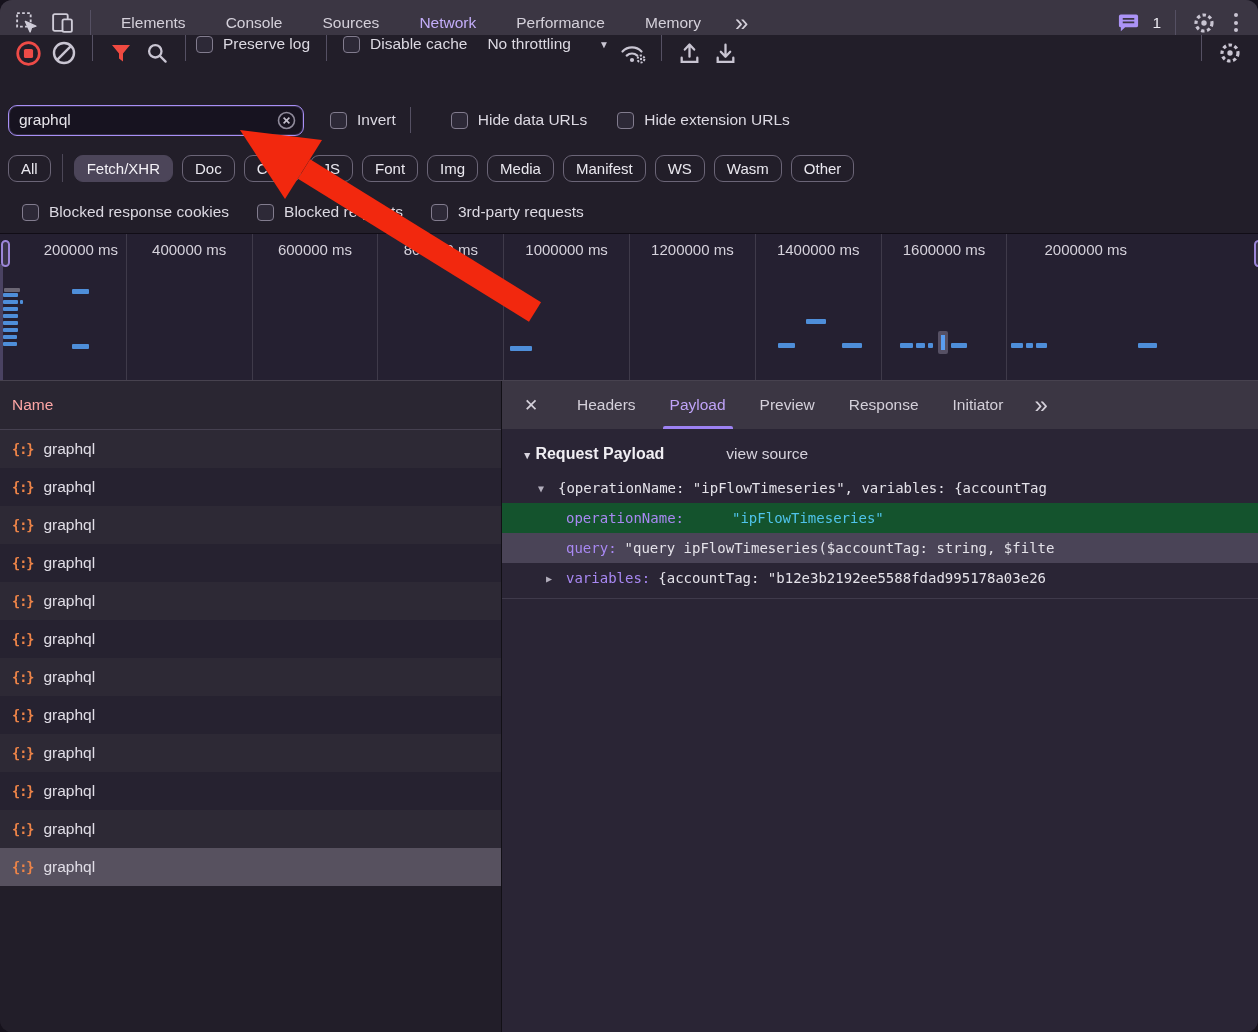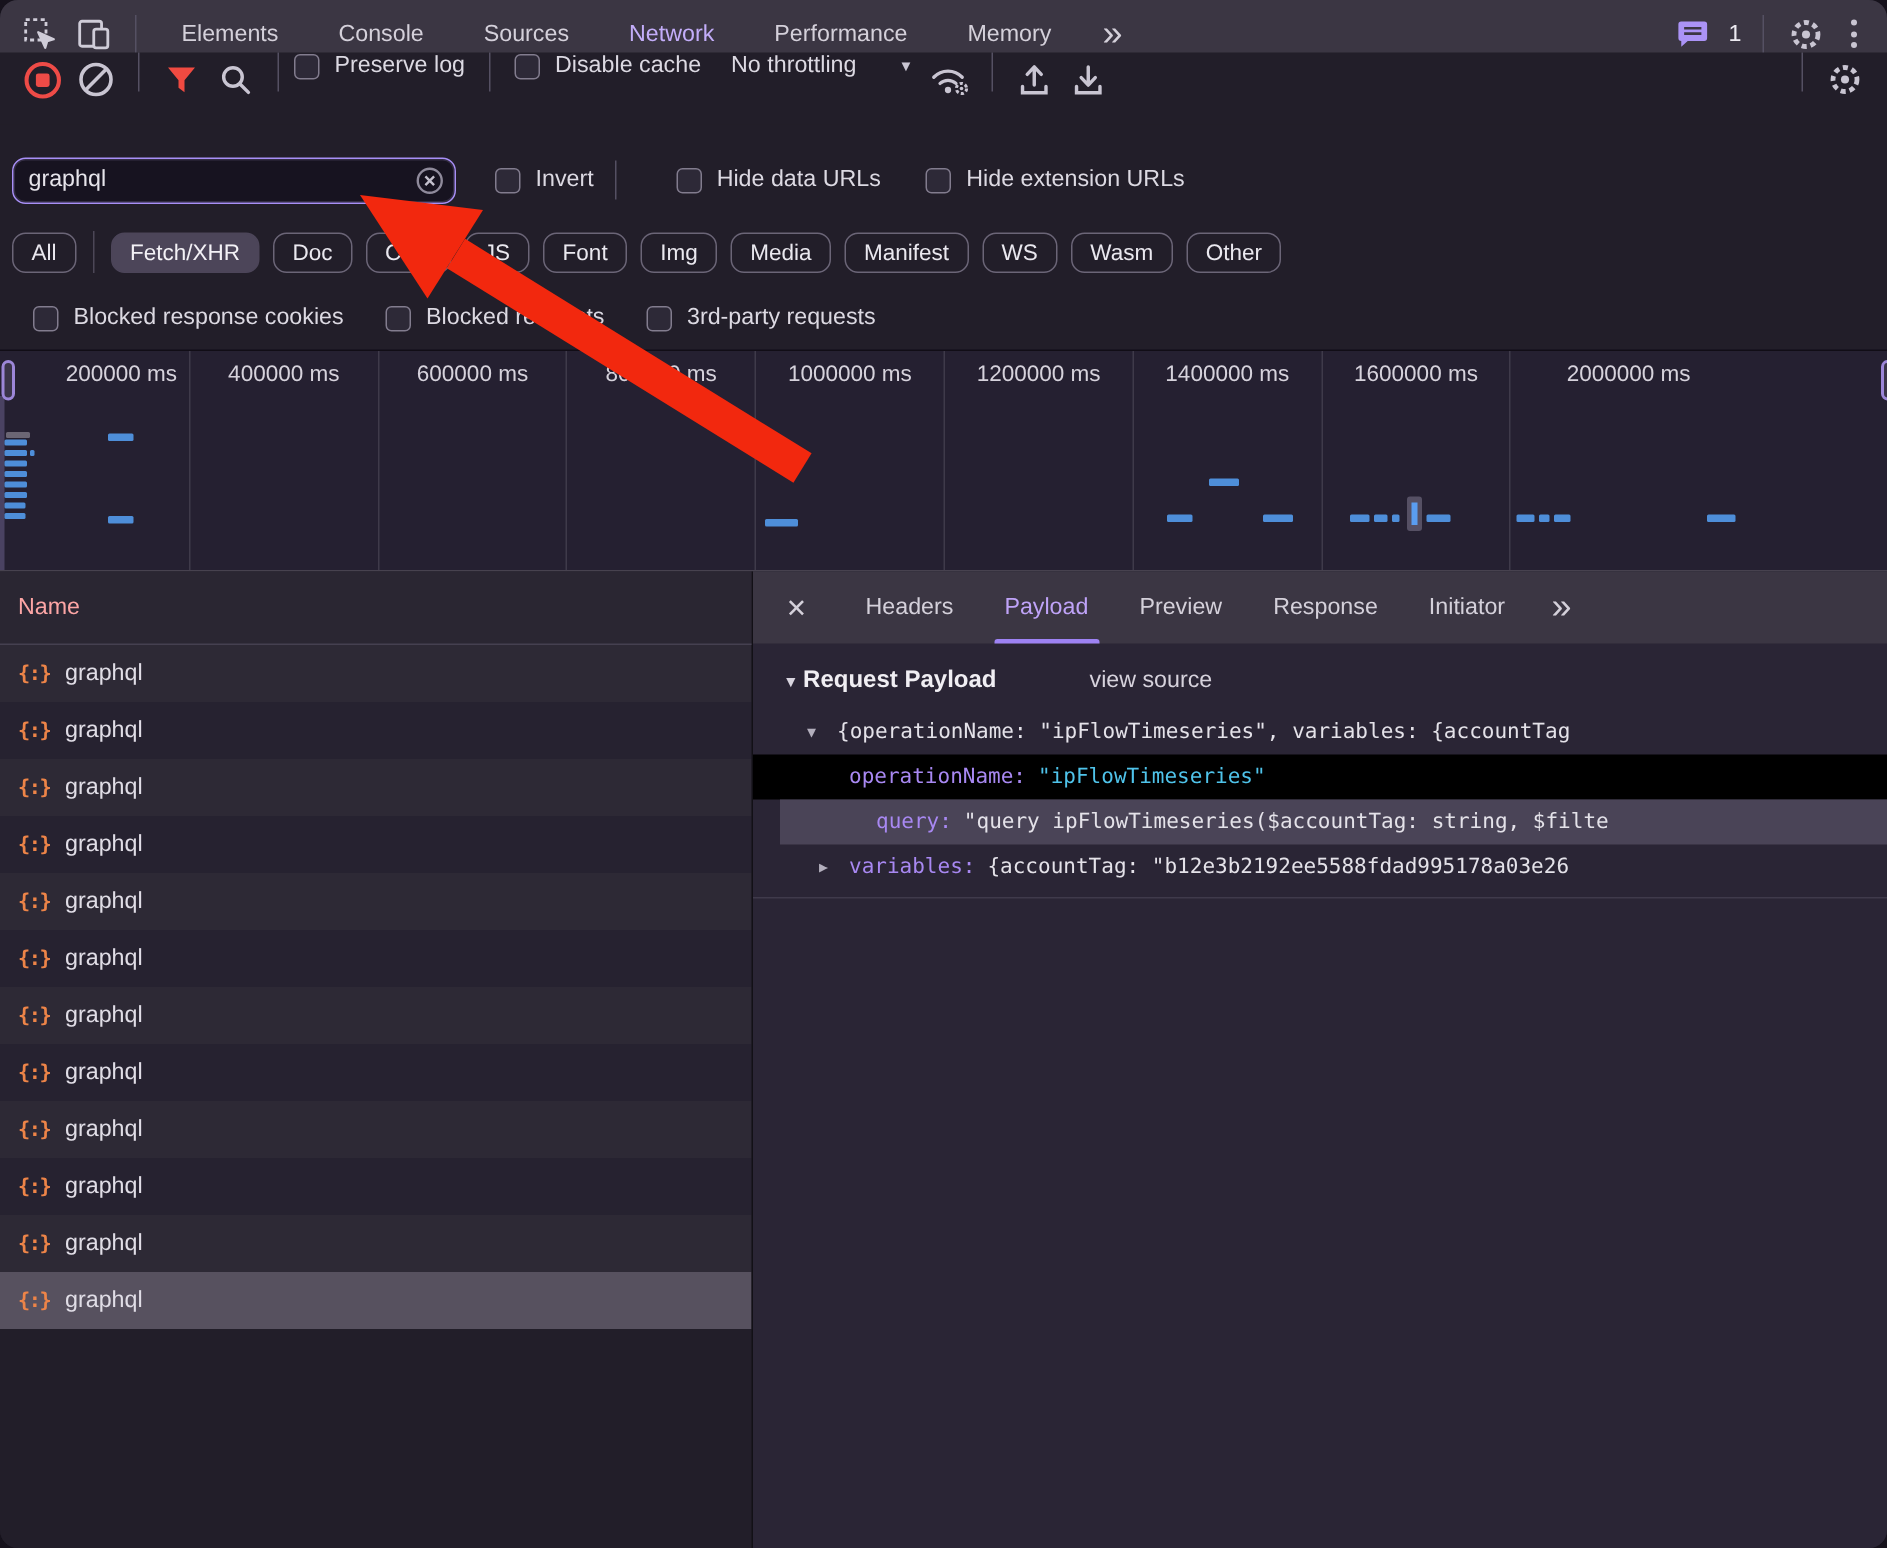--- a/index.html
+++ b/index.html
@@ -90,22 +90,22 @@
   .payload{flex:1;overflow:hidden;font-family:"DejaVu Sans Mono",monospace;font-size:14px;color:#e4e2e9;}
   .pl-head{display:flex;align-items:baseline;padding:16px 0 10px 20px;font-family:"Liberation Sans",sans-serif;}
   .pl-caret{font-size:10.5px;color:#d8d5df;margin-right:3px;}
   .pl-title{font-weight:bold;font-size:16px;color:#f0eef3;}
   .view-source{margin-left:62px;font-size:15.5px;color:#d6d2dc;text-align:right;}
   .pl-row{height:30px;display:flex;align-items:center;white-space:nowrap;overflow:hidden;}
   .pl-row .tree-caret{font-size:10px;color:#b3afbd;width:20px;text-align:left;flex:none;}
   .pl-row.lvl1{padding-left:36px;}
   .pl-row.lvl2{padding-left:64px;}
   .pl-row.lvl2c{padding-left:44px;}
-  .pl-row.band{background:#000000;}
-  .pl-row.selected{background:#4a4457;margin-left:18px;}
+  .pl-row.band{background:#14532d;gap:40px;}
+  .pl-row.selected{background:#4a4457;}
   .pl-key{color:#a888f2;}
   .pl-str{color:#4fc3ea;margin-left:8px;}
   .pl-val{color:#e4e2e9;margin-left:8px;}
   .pl-divider{border-top:1px solid #3f3a4b;margin-top:5px;}
 
   .arrow-overlay{position:absolute;inset:0;z-index:99;pointer-events:none;}
 </style>
 </head>
 <body>
 

